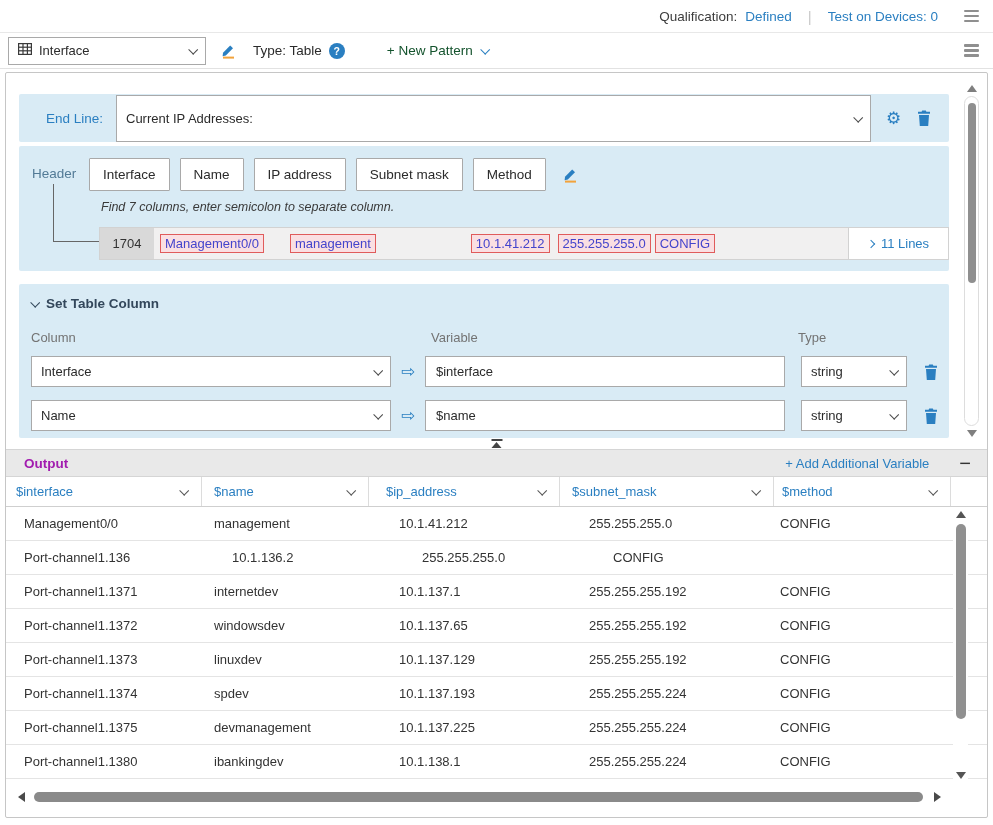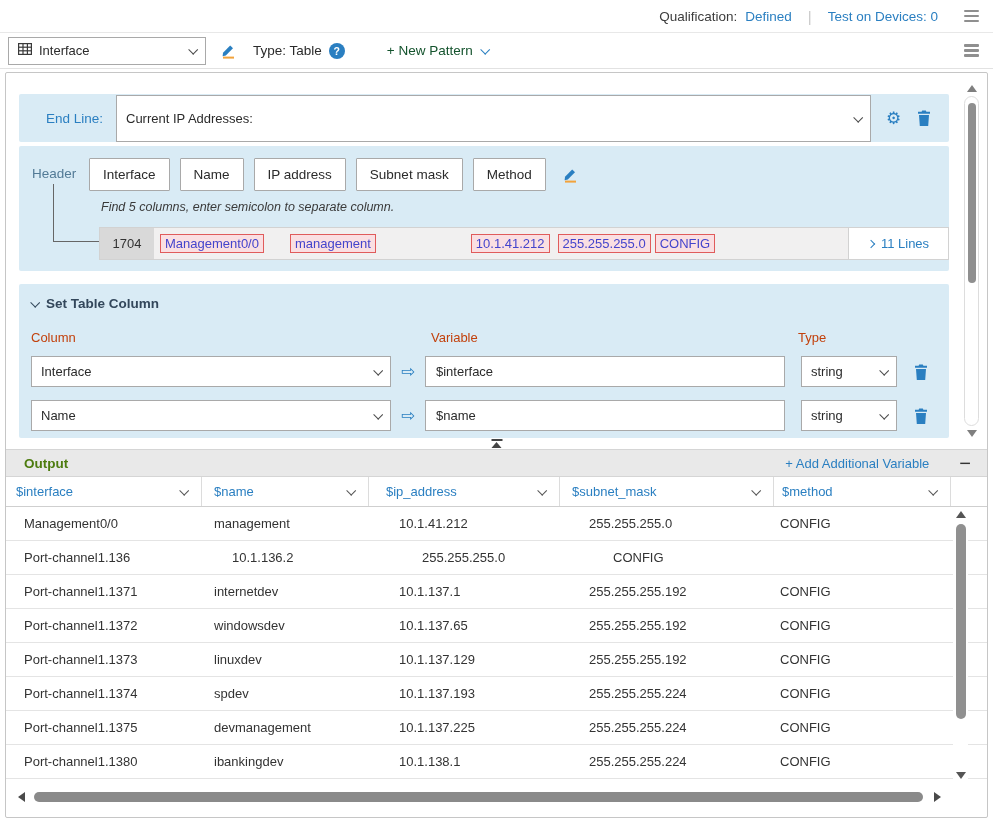--- a/index.html
+++ b/index.html
@@ -99,31 +99,31 @@
     display:flex; align-items:center; justify-content:center; gap:7px;
     color:#2a7fc1; font-size:13px; cursor:pointer; flex:none;
   }
   .chv-right { transform:rotate(-45deg); border-color:#2a7fc1; width:6px; height:6px; border-width:1.5px; }
   
   .sec-settable { top:211px; height:154px; overflow:hidden; }
   .st-title { position:absolute; left:12px; top:12px; display:flex; align-items:center; gap:8px; cursor:pointer; }
   .st-title .chv { border-color:#33475b; }
   .st-title b { color:#33475b; font-size:13.5px; }
   .st-labels { position:absolute; left:0; top:46px; height:18px; width:100%; }
-  .st-labels span { position:absolute; color:#c2410c; font-size:13px; }
+  .st-labels span { position:absolute; color:#737373; font-size:13px; }
   .st-lab-col { left:12px; } .st-lab-var { left:412px; } .st-lab-type { left:779px; }
   .st-rows { position:absolute; left:0; top:72px; width:100%; }
   .st-row { display:flex; align-items:center; margin:0 0 13px 12px; }
   .st-col { width:360px; height:31px; }
   .map-arrow { width:34px; text-align:center; color:#2a7fc1; font-size:17px; }
   .st-input {
     width:360px; height:31px; border:1px solid #a9a9a9; background:#fff;
     padding:0 10px; font-family:inherit; font-size:13px; color:#2b2b2b;
   }
-  .st-type { width:96px; height:31px; margin-left:16px; }
+  .st-type { width:106px; height:31px; margin-left:16px; }
   .st-row .trash { margin-left:17px; }
   
   .vscroll-top {
     position:absolute; right:7px; top:12px; height:352px; width:17px;
     display:flex; flex-direction:column; align-items:center;
   }
   .tri-up { width:0; height:0; border-left:5px solid transparent; border-right:5px solid transparent; border-bottom:7px solid #7f7f7f; cursor:pointer; }
   .tri-down { width:0; height:0; border-left:5px solid transparent; border-right:5px solid transparent; border-top:7px solid #7f7f7f; cursor:pointer; }
   .vtrack { flex:1; width:15px; margin:4px 0; border:1px solid #ddd; border-radius:8px; position:relative; }
   .vthumb { position:absolute; left:2.5px; width:8px; background:#8f8f8f; border-radius:4px; cursor:grab; }
@@ -134,21 +134,21 @@
     position:absolute; left:50%; top:0; transform:translateX(-50%);
     display:flex; flex-direction:column; align-items:center; gap:1px; cursor:pointer; padding-top:1px;
   }
   .collapse-handle .bar { width:11px; height:1.5px; background:#444; }
   .collapse-handle .tri { width:0; height:0; border-left:5px solid transparent; border-right:5px solid transparent; border-bottom:6px solid #444; }
   .output-header {
     position:absolute; left:0; right:0; top:376px; height:28px; background:#e9e9e9;
     border-top:1px solid #d5d5d5; border-bottom:1px solid #d5d5d5;
     display:flex; align-items:center;
   }
-  .output-title { font-weight:bold; color:#4d7c0f; margin-left:18px; font-size:13.5px; }
+  .output-title { font-weight:bold; color:#a21caf; margin-left:18px; font-size:13.5px; }
   .add-var { margin-left:auto; color:#2a7fc1; font-size:13px; cursor:pointer; }
   .minus-btn { margin:0 16px 0 30px; font-size:20px; color:#333; line-height:14px; cursor:pointer; }
   
   .otable-head { position:absolute; left:0; top:404px; width:981px; height:30px; display:flex; background:#fff; border-bottom:1px solid #cfcfcf; }
   .oh-cell {
     display:flex; align-items:center; justify-content:space-between;
     border-right:1px solid #dcdcdc; padding:0 14px 0 12px; cursor:pointer;
   }
   .oh-cell .oh-text { color:#2a7fc1; font-size:13px; }
   .oh-cell .chv { border-color:#555; }
@@ -256,21 +256,21 @@
         <button class="pcol-btn">IP address</button>
         <button class="pcol-btn">Subnet mask</button>
         <button class="pcol-btn">Method</button>
         <span class="pencil">
           <svg width="17" height="17" viewBox="0 0 17 17">
             <path d="M3 10.7 10.2 3.5 13 6.3 5.8 13.5 2.6 14.2z" fill="#2a7fc1"></path>
             <rect x="3" y="14.6" width="11" height="2" fill="#f2a33c"></rect>
           </svg>
         </span>
       </div>
-    <div class="p-hint">Find 5 columns, enter semicolon to separate column.</div>
+    <div class="p-hint">Find 7 columns, enter semicolon to separate column.</div>
     <div class="sample-row">
       <div class="line-no">1704</div>
       <div class="tokens">
           <span class="token">Management0/0</span>
           <span class="token">management</span>
           <span class="token">10.1.41.212</span>
           <span class="token">255.255.255.0</span>
           <span class="token">CONFIG</span>
         </div>
       <div class="lines-cell">

